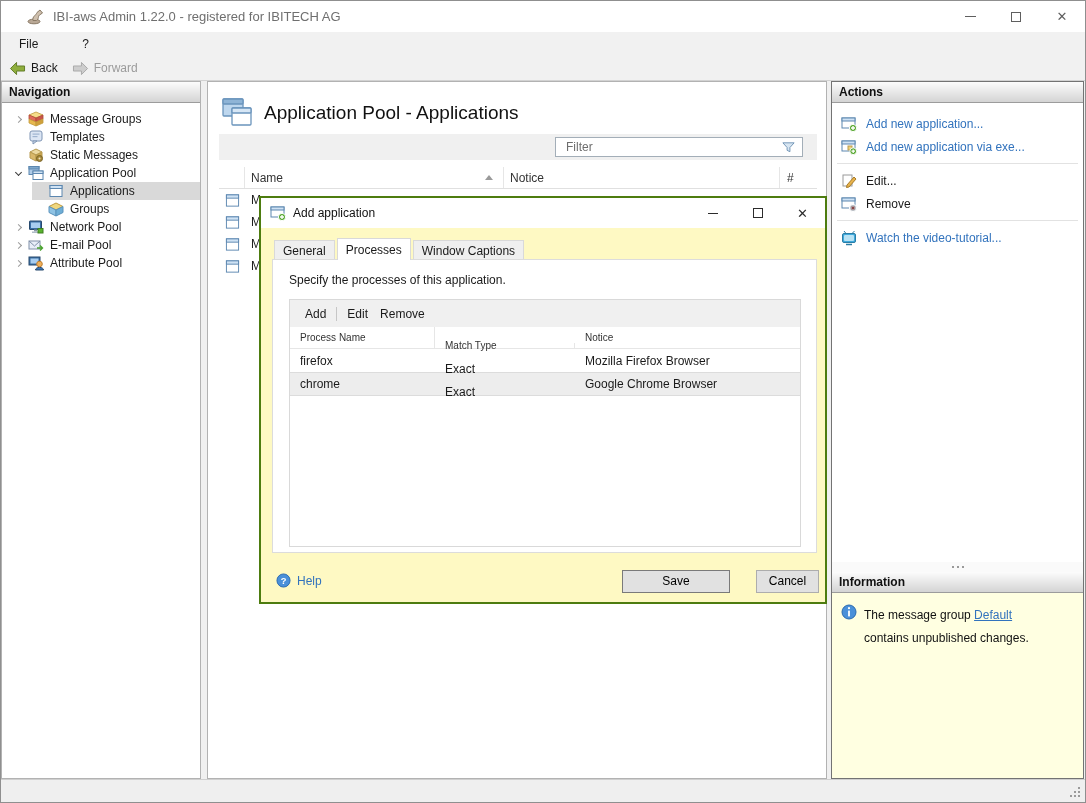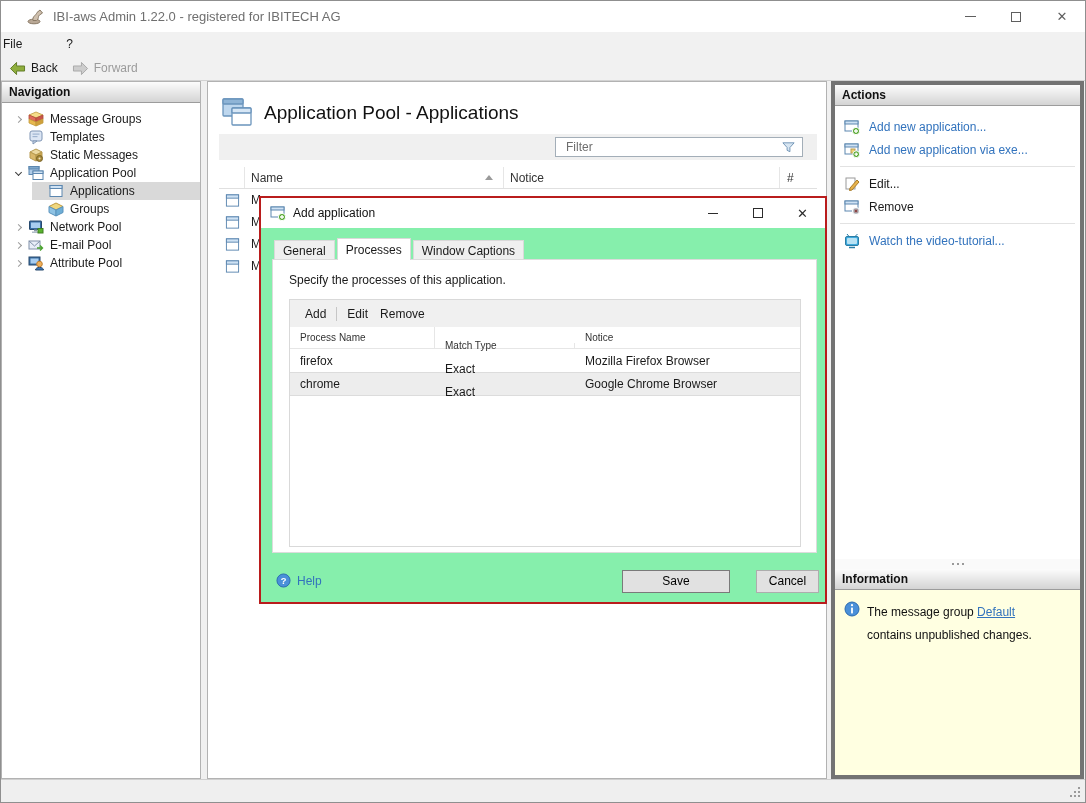--- a/index.html
+++ b/index.html
@@ -18,21 +18,21 @@
   .titlebar .title { margin-left:8px; font-size:13px; color:#6f6f6f; }
   .win-controls { position:absolute; right:0; top:0; height:31px; display:flex; }
   .win-btn { width:46px; height:31px; display:flex; align-items:center; justify-content:center; color:#5f5f5f; }
   .glyph-min { width:11px; height:1px; background:#5f5f5f; display:inline-block; }
   .glyph-max { width:10px; height:10px; border:1px solid #5f5f5f; display:inline-block; }
   .glyph-close { font-size:13px; line-height:13px; }
 
   
   .chrome-band { position:absolute; left:0; top:31px; right:0; height:49px;
     background:#f1f1f1; border-bottom:1px solid #d2d2d2; }
-  .menubar { height:24px; display:flex; align-items:center; gap:40px; }
+  .menubar { height:24px; display:flex; align-items:center; padding-left:16px; gap:40px; }
   .menu-item { font-size:12px; color:#1a1a1a; padding:2px 2px; }
   .app-toolbar { height:24px; display:flex; align-items:center; padding-left:8px; gap:14px; }
   .tb-btn { display:flex; align-items:center; gap:5px; }
   .tb-btn .lbl { font-size:12px; }
   .tb-btn.disabled .lbl { color:#9b9b9b; }
 
   
   .panel-header { height:21px; background:linear-gradient(#fcfcfc,#d4d4d4);
     border-bottom:1px solid #9c9c9c; font-weight:bold; font-size:12px;
     padding:3px 0 0 7px; color:#111; }
@@ -76,40 +76,40 @@
   .sort-asc { position:absolute; right:10px; top:8px; width:0; height:0;
     border-left:4px solid transparent; border-right:4px solid transparent;
     border-bottom:5px solid #9a9a9a; }
   .main-rows { position:absolute; left:11px; top:107px; width:598px; }
   .main-row { height:22px; display:flex; align-items:center; }
   .main-row .ricon { width:26px; display:flex; justify-content:center; }
   .main-row .rname { padding-left:6px; font-size:12px; }
 
   
   .right-panel { position:absolute; left:830px; right:1px; top:80px; bottom:23px;
-    background:#fff; border:4px solid #737373; display:flex; flex-direction:column; }
+    background:#fff; border:1px solid #737373; display:flex; flex-direction:column; }
   .actions-body { flex:1; background:#fff; padding-top:9px; overflow:hidden; }
   .action-row { height:23px; display:flex; align-items:center; gap:9px; padding-left:9px; }
   .action-row .lbl { font-size:12px; }
   .action-row.link .lbl { color:#3273bd; }
   .action-sep { border-top:1px solid #e2e2e2; margin:5px 5px; }
   .v-splitter { height:10px; background:#fafafa; display:flex; align-items:center; justify-content:center; gap:3px; }
   .v-splitter i { width:2px; height:2px; background:#9a9a9a; display:block; }
   .info-body { height:185px; background:#ffffe1; padding:11px 8px 0 9px; display:flex; gap:7px; }
   .info-text { width:188px; font-size:12px; line-height:23px; color:#111; }
   .info-link { color:#3273bd; text-decoration:underline; }
 
   
   .statusbar { position:absolute; left:0; right:0; bottom:0; height:23px;
     background:#efefef; border-top:1px solid #cfcfcf; }
   .grip { position:absolute; right:3px; bottom:3px; }
 
   
   .dialog { position:absolute; left:258px; top:195px; width:568px; height:408px;
-    background:#86efac; border:2px solid #b91c1c; z-index:10; }
+    background:#fef9c3; border:2px solid #4d7c0f; z-index:10; }
   .dlg-titlebar { position:absolute; left:0; top:0; right:0; height:30px; background:#fff;
     display:flex; align-items:center; padding-left:9px; }
   .dlg-titlebar .dtitle { margin-left:7px; font-size:12px; color:#111; }
   .dlg-controls { position:absolute; right:0; top:0; height:30px; display:flex; }
   .dlg-btn { width:45px; height:30px; display:flex; align-items:center; justify-content:center; color:#2c2c2c; }
   .dlg-btn .glyph-min { background:#2c2c2c; width:10px; }
   .dlg-btn .glyph-max { border-color:#2c2c2c; width:10px; height:10px; }
 
   .dlg-tabs { position:absolute; left:13px; top:40px; display:flex; align-items:flex-end; z-index:2; }
   .tab { border:1px solid #d9d9d9; border-bottom:none; background:#efefef;

